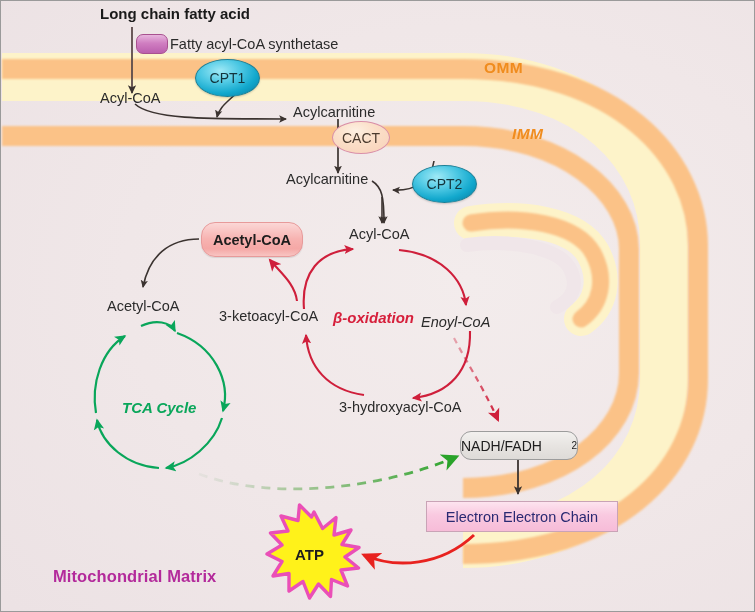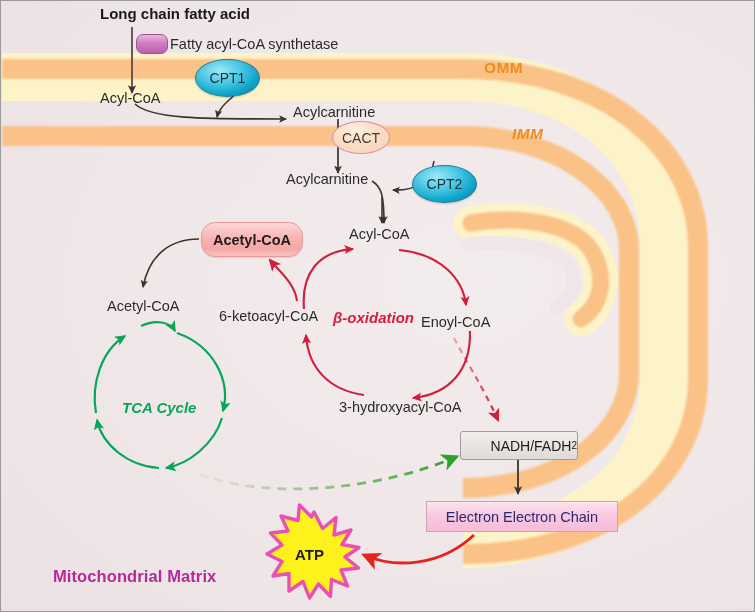--- a/index.html
+++ b/index.html
@@ -64,24 +64,24 @@
     color: #1d1d1d;
     border-radius: 14px;
     border: 1px solid #e79a9a;
     background: linear-gradient(180deg,#fbd7d6 0%, #f7b3b1 48%, #f5a8a6 78%, #f8c4c2 100%);
     box-shadow: 0 1px 1px rgba(0,0,0,.10);
   }
   .pill-nadh {
     position: absolute;
     display: flex;
     align-items: center;
-    justify-content: flex-end;
+    justify-content: space-between;
     font-size: 14px;
     color: #1d1d1d;
-    border-radius: 3px;
+    border-radius: 11px;
     border: 1px solid #9c9c9c;
     background: linear-gradient(180deg,#f2f0ee 0%, #e6e3e0 55%, #dedbd8 100%);
   }
   .pill-nadh sub { font-size: 10px; vertical-align: -2px; }
   .box-etc {
     position: absolute;
     display: flex;
     align-items: center;
     justify-content: center;
     font-size: 14.5px;
@@ -301,25 +301,25 @@
   <div class="enzyme-oval" style="left:411px; top:132px; width:63px; height:36px;margin-top:32px;">CPT2</div>
 
   <div class="lbl" style="left:285px; top:171px;">Acylcarnitine</div>
 
   <div class="boxed-acetyl" style="left:200px; top:221px; width:100px; height:33px;">Acetyl-CoA</div>
 
   <div class="lbl" style="left:348px; top:226px;">Acyl-CoA</div>
 
   <div class="lbl" style="left:106px; top:298px;">Acetyl-CoA</div>
 
-  <div class="lbl" style="left:218px; top:308px;">6-ketoacyl-CoA</div>
+  <div class="lbl" style="left:218px; top:308px;">3-ketoacyl-CoA</div>
 
   <div class="beta-ox" style="left:332px; top:308px;">β-oxidation</div>
 
-  <div class="lbl" style="left:420px; top:314px;">Enoyl-CoA</div>
+  <div class="lbl" style="left:420px; top:314px;font-style:italic;">Enoyl-CoA</div>
 
   <div class="tca-label" style="left:121px; top:398px;">TCA Cycle</div>
 
   <div class="lbl" style="left:338px; top:399px;">3-hydroxyacyl-CoA</div>
 
   <div class="pill-nadh" style="left:459px; top:430px; width:116px; height:27px;">
     <span>NADH/FADH</span>
       <sub>2</sub>
   </div>
 

